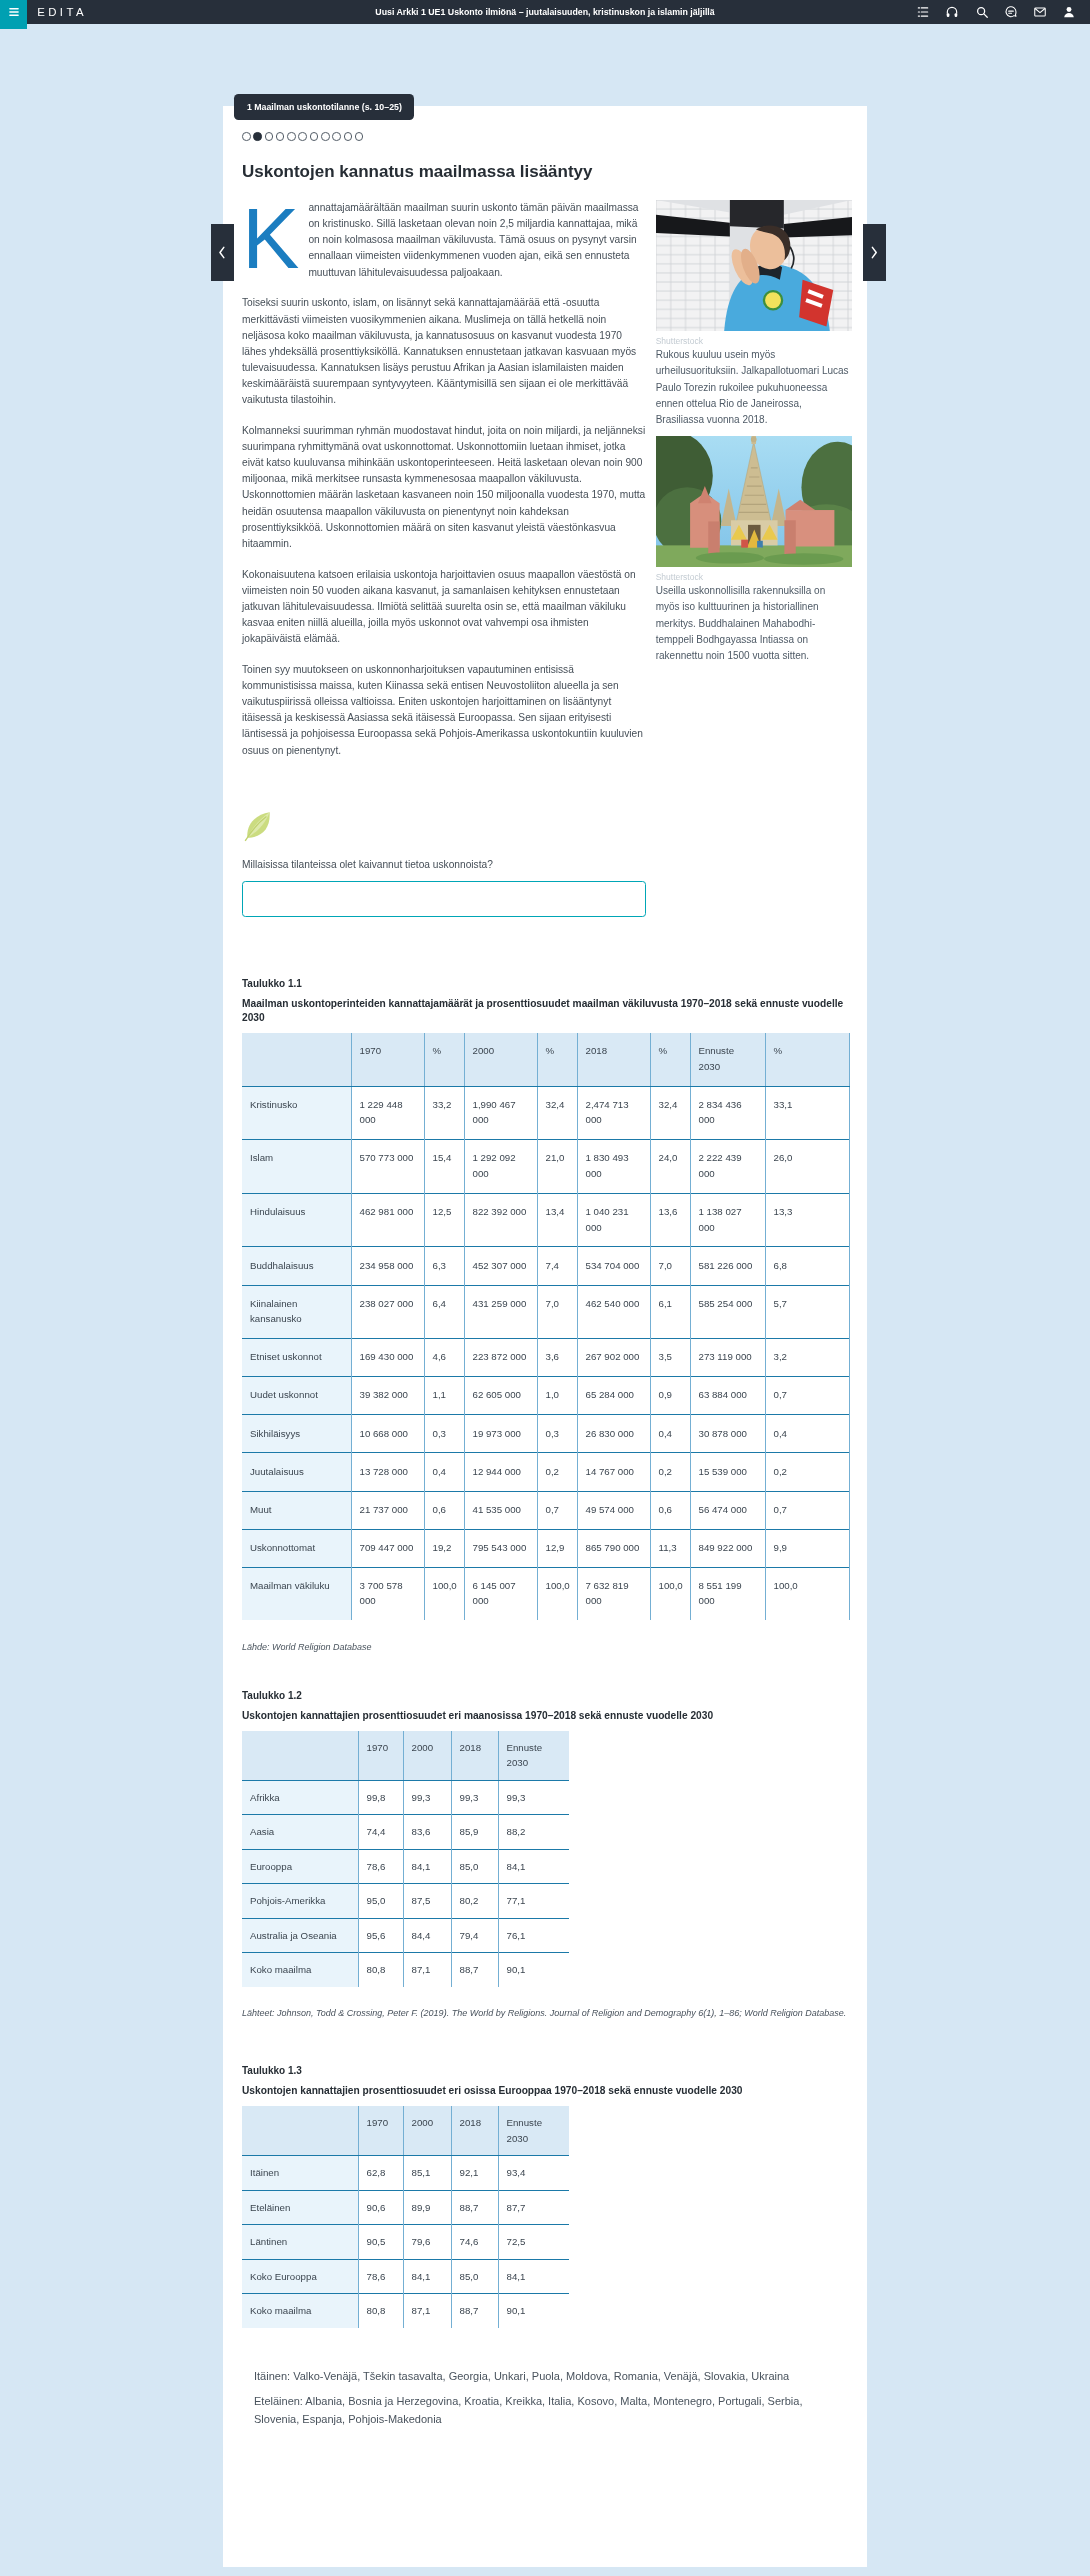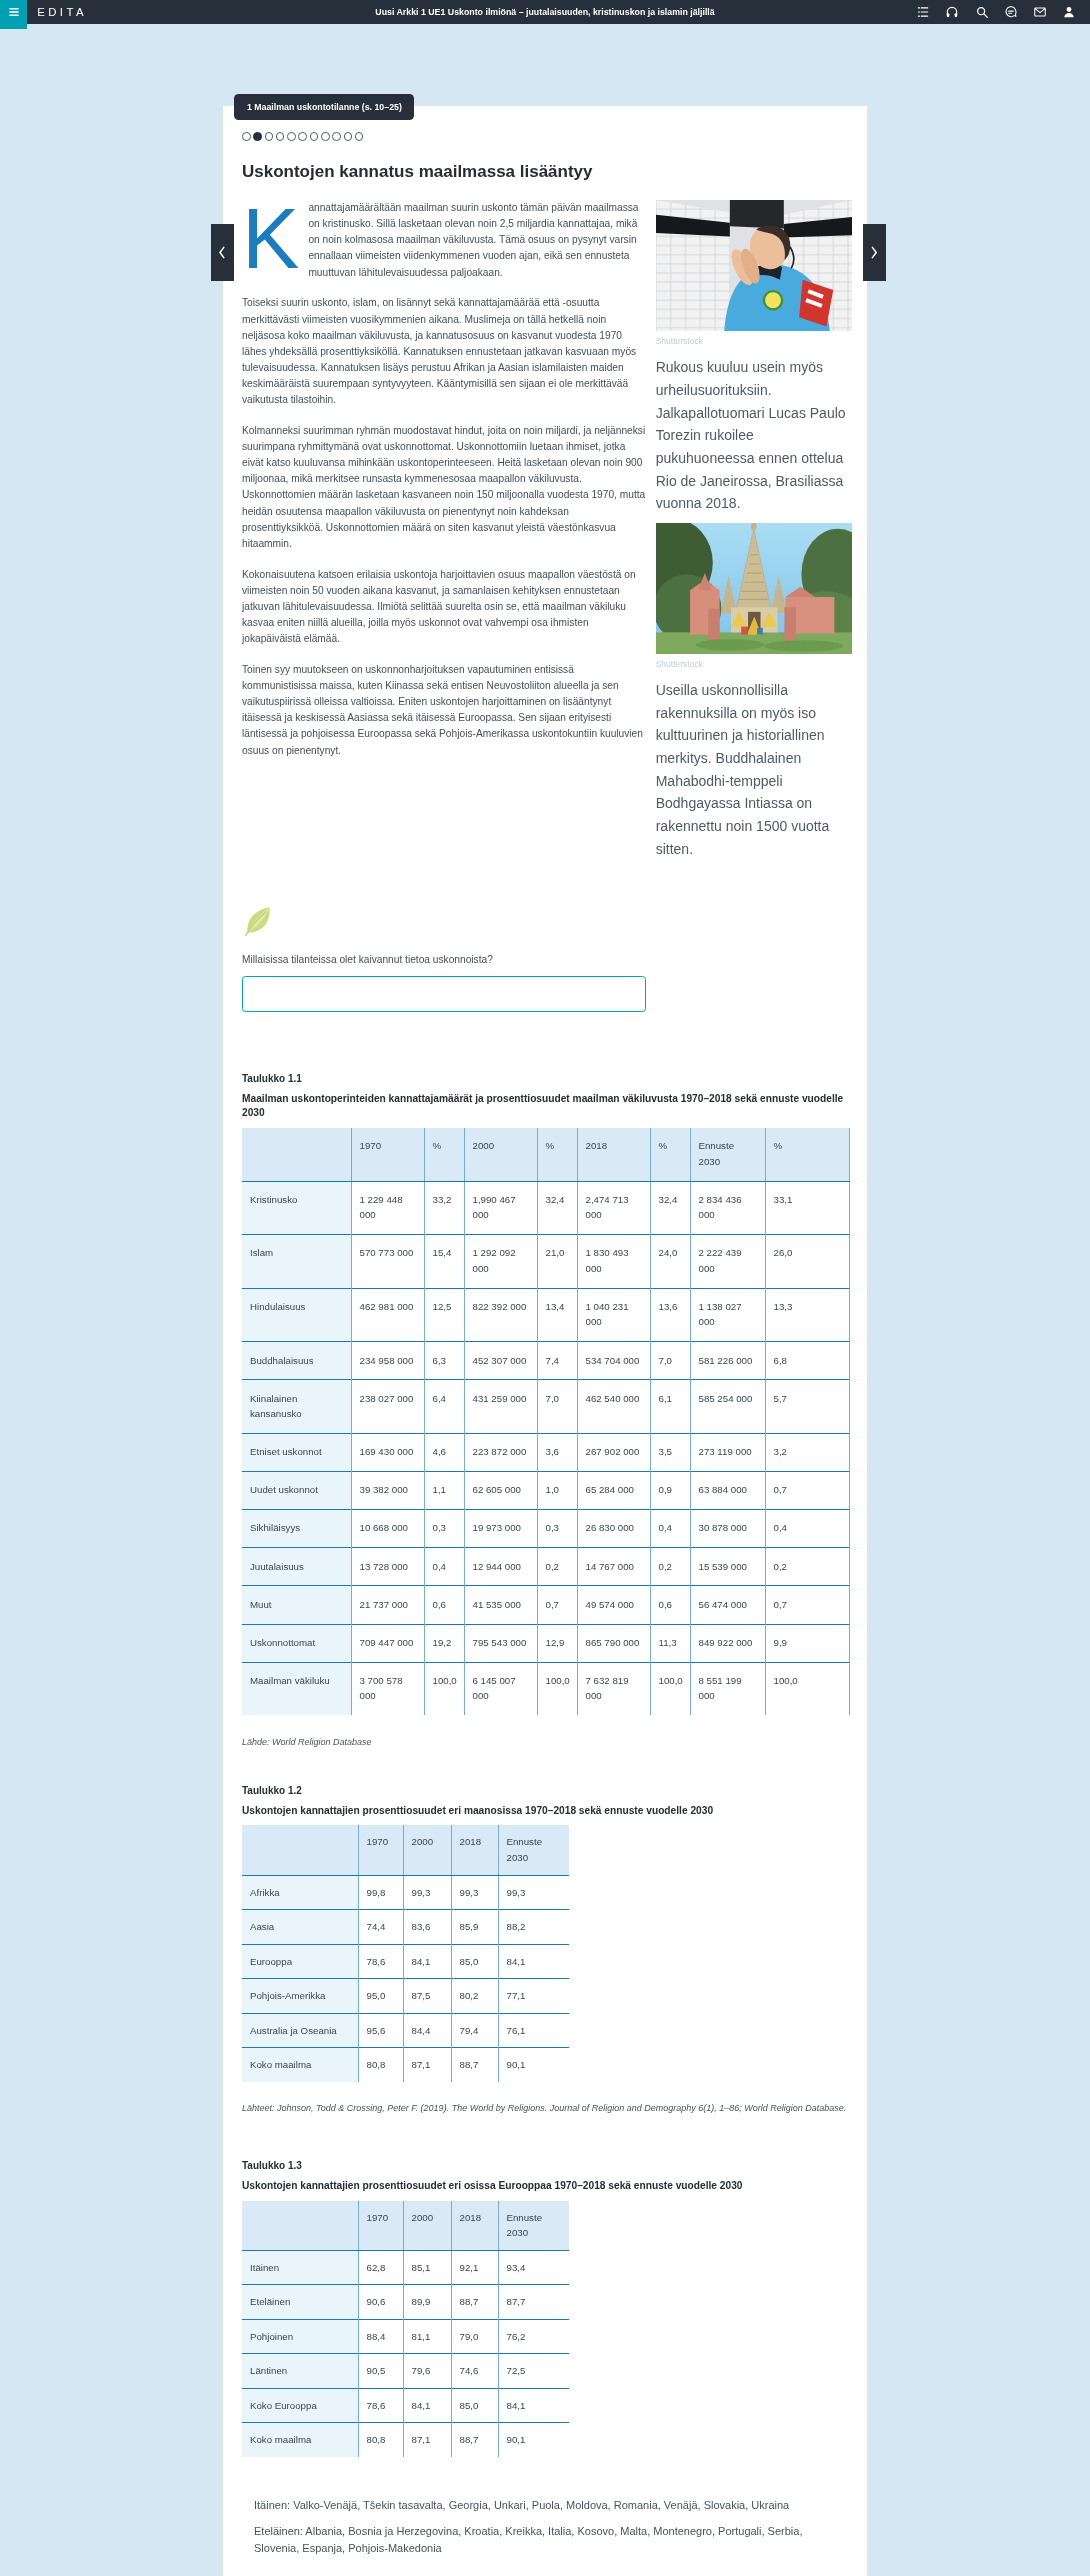--- a/index.html
+++ b/index.html
@@ -34,21 +34,21 @@
 
   
   .article{display:flex;gap:9.7px;align-items:flex-start;}
   .text-col{flex:0 0 404px;width:404px;font-size:10.2px;line-height:1.58;}
   .text-col p{margin:0 0 14.8px;}
   .dropcap{float:left;font-size:86px;line-height:67px;color:var(--dropcap);margin:4.5px 9px 0 0;font-weight:400;}
   .media-col{flex:1;}
   .figure{margin:0 0 8px;}
   .figure svg{display:block;width:196px;height:131px;}
   .credit{font-size:8.5px;color:var(--credit);margin-top:5.1px;}
-  .fig-caption{font-size:14px;line-height:1.62;color:var(--caption);margin-top:10px;width:196px;}
+  .fig-caption{font-size:10px;line-height:1.62;color:var(--caption);margin-top:1px;width:196px;}
 
   .activity{width:404px;margin-top:36px;}
   .leaf-wrap{width:34px;height:34px;}
   .question{font-size:10.2px;margin:16px 0 10.2px;color:var(--text);}
   .answer{width:100%;height:36px;border:1.1px solid var(--inputb);border-radius:3.4px;resize:none;font:inherit;color:var(--text);padding:5.7px 8px;outline:none;background:#fff;}
 
   
   .table-section{margin-top:59px;}
   .table-section.s2{margin-top:36px;}
   .table-section.s3{margin-top:45px;}
@@ -485,27 +485,20 @@
             <td>93,4</td>
           </tr>
           <tr>
             <th>Eteläinen</th>
             <td>90,6</td>
             <td>89,9</td>
             <td>88,7</td>
             <td>87,7</td>
           </tr>
           <tr>
-            <th>Pohjoinen</th>
-            <td>88,4</td>
-            <td>81,1</td>
-            <td>79,0</td>
-            <td>76,2</td>
-          </tr>
-          <tr>
             <th>Läntinen</th>
             <td>90,5</td>
             <td>79,6</td>
             <td>74,6</td>
             <td>72,5</td>
           </tr>
           <tr>
             <th>Koko Eurooppa</th>
             <td>78,6</td>
             <td>84,1</td>

